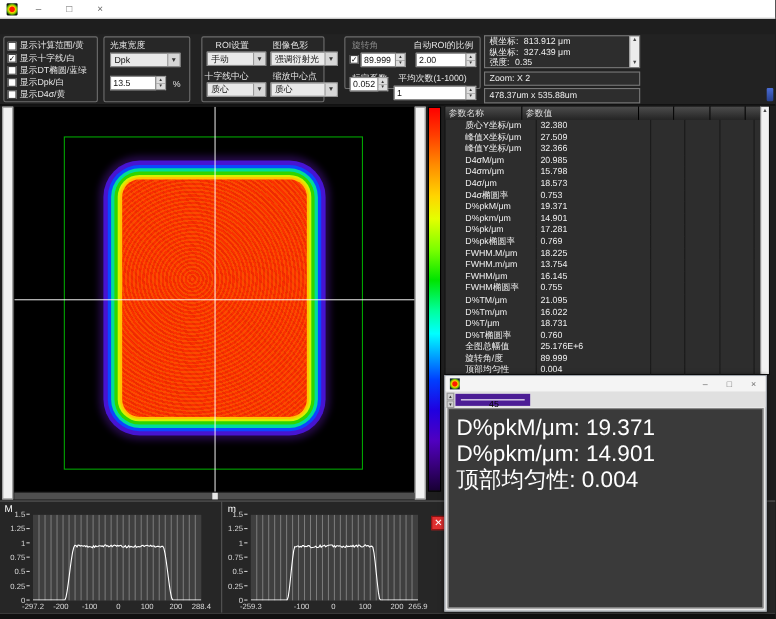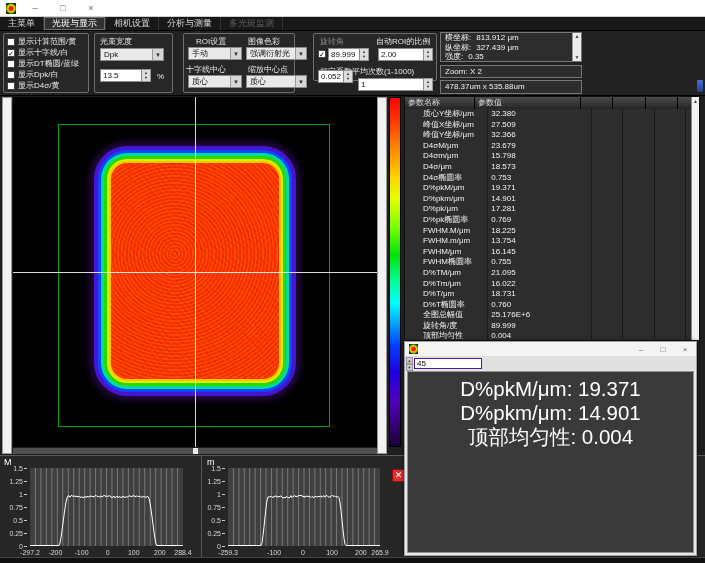--- a/index.html
+++ b/index.html
@@ -102,25 +102,25 @@
   .overlay-window { position:absolute; left:404px; top:341px; width:293px; height:215px;
     background:#e8e8e8; border:1px solid #9aa0a8; z-index:30; box-shadow:0 0 4px rgba(0,0,0,.6); }
   .ow-titlebar { height:14px; background:#f4f4f4; display:flex; align-items:center; }
   .ow-icon { width:9px; height:10px; margin:0 4px;
     background:radial-gradient(circle at 50% 50%, #ff1800 0 28%, #ffd000 42%, #7ac000 60%, #123 78%); }
   .ow-btn { width:22px; font-size:8px; color:#666; text-align:center; }
   .ow-controls { height:14px; background:#e0e0e0; display:flex; align-items:center; }
   .ow-spin { width:7px; height:12px; display:flex; flex-direction:column; margin-left:1px; }
   .ow-spin span { flex:1; font-size:4px; line-height:5px; text-align:center; background:#cfcfcf;
     border:1px solid #999; color:#333; }
-  .ow-input { width:68px; height:11px; background:#fff; border:1px solid #4c1d95; font-size:8px;
-    color:#000; padding-left:2px; line-height:10px; margin-left:1px; }
+  .ow-input { width:68px; height:11px; background:#fff; border:5px solid #4c1d95; font-size:8px;
+    color:#000; padding-left:2px; line-height:10px; margin-left:1px;text-align:center; }
   .ow-content { position:absolute; left:2px; right:2px; top:29px; bottom:2px; background:#3a3a3a;
     border:1px solid #909090; padding:5px 7px; }
-  .ow-line { font-size:20.5px; color:#ffffff; line-height:24px; white-space:nowrap;text-align:center; }
+  .ow-line { font-size:20.5px; color:#ffffff; line-height:24px; white-space:nowrap; }
 
   
   .plots { position:absolute; left:0; top:455px; width:705px; height:102px; background:#262626;
     border-top:1px solid #5a5a5a; }
   .plot-module { position:absolute; top:0; height:102px; }
   .plot-module.pm0 { left:0; width:202px; border-right:1px solid #555; }
   .plot-module.pm1 { left:203px; width:207px; }
   .plot-label { position:absolute; left:4px; top:1px; font-size:9px; color:#fff; }
   .plot-area { position:absolute; background:#3f3f3f; }
   .ytick { position:absolute; font-size:7px; color:#d8d8d8; text-align:right; width:24px; }
@@ -138,27 +138,20 @@
 
 <div id="window">
 
   <div class="titlebar">
     <div class="app-icon"></div>
     <div class="win-btn">–</div>
     <div class="win-btn">□</div>
     <div class="win-btn">×</div>
   </div>
 
-  <div class="tabbar" id="tabbar">
-      <div class="tab">主菜单</div>
-      <div class="tab active">光斑与显示</div>
-      <div class="tab">相机设置</div>
-      <div class="tab">分析与测量</div>
-      <div class="tab disabled">多光斑监测</div>
-    </div>
 
   <div class="toolbar">
     <div class="group" style="left:3px;top:2px;width:86px;height:60px;padding-top:2px" id="display-group">
         <div class="chk-row">
           <span class="chk"></span>
           <span class="tl">显示计算范围/黄</span>
         </div>
         <div class="chk-row">
           <span class="chk">✓</span>
           <span class="tl">显示十字线/白</span>
@@ -228,21 +221,21 @@
           </span>
       </div>
       <div class="spinfield" style="left:64px;top:14px">
         <span class="sf" style="width:46px">2.00</span>
         <span class="spin">
             <span>▲</span>
             <span>▼</span>
           </span>
       </div>
       <div class="tl" style="position:absolute;left:6px;top:33px">标定系数</div>
-      <div class="tl" style="position:absolute;left:38px;top:33px">平均次数(1-1000)</div>
+      <div class="tl" style="position:absolute;left:48px;top:33px">平均次数(1-1000)</div>
       <div class="spinfield" style="left:4px;top:36px">
         <span class="sf" style="width:26px">0.052</span>
         <span class="spin">
             <span>▲</span>
             <span>▼</span>
           </span>
       </div>
       <div class="spinfield" style="left:44px;top:44px">
         <span class="sf" style="width:66px">1</span>
         <span class="spin">
@@ -318,21 +311,21 @@
           <div class="trow">
             <div class="td c0">峰值Y坐标/μm</div>
             <div class="td c1">32.366</div>
             <div class="td c2"></div>
             <div class="td c3"></div>
             <div class="td c4"></div>
             <div class="td c5"></div>
           </div>
           <div class="trow">
             <div class="td c0">D4σM/μm</div>
-            <div class="td c1">23.679</div>
+            <div class="td c1">20.985</div>
             <div class="td c2"></div>
             <div class="td c3"></div>
             <div class="td c4"></div>
             <div class="td c5"></div>
           </div>
           <div class="trow">
             <div class="td c0">D4σm/μm</div>
             <div class="td c1">15.798</div>
             <div class="td c2"></div>
             <div class="td c3"></div>

